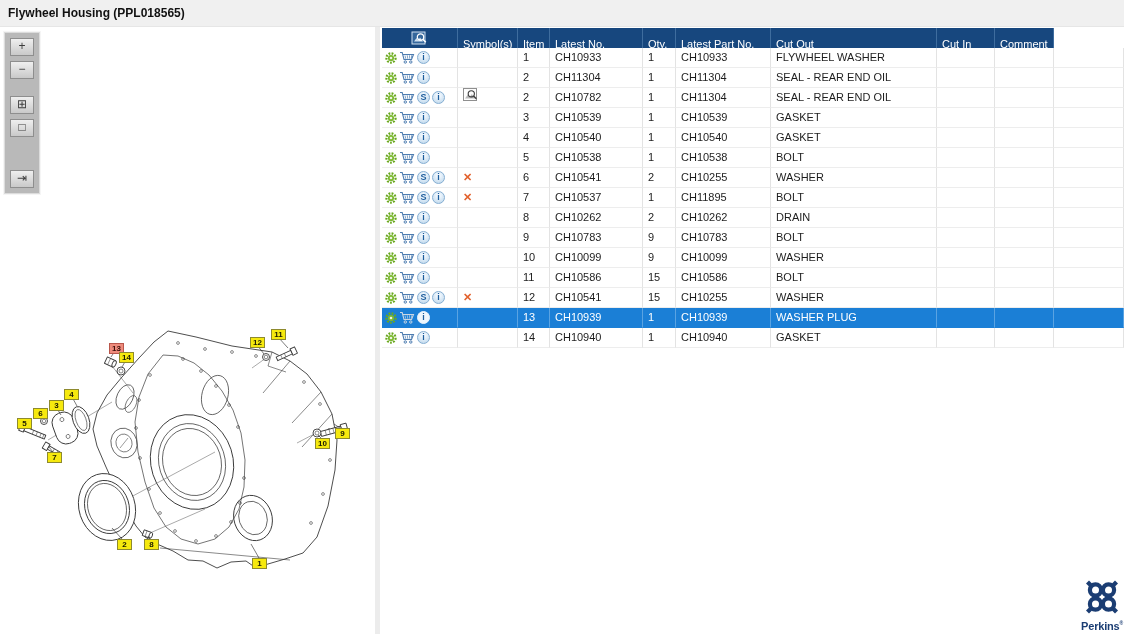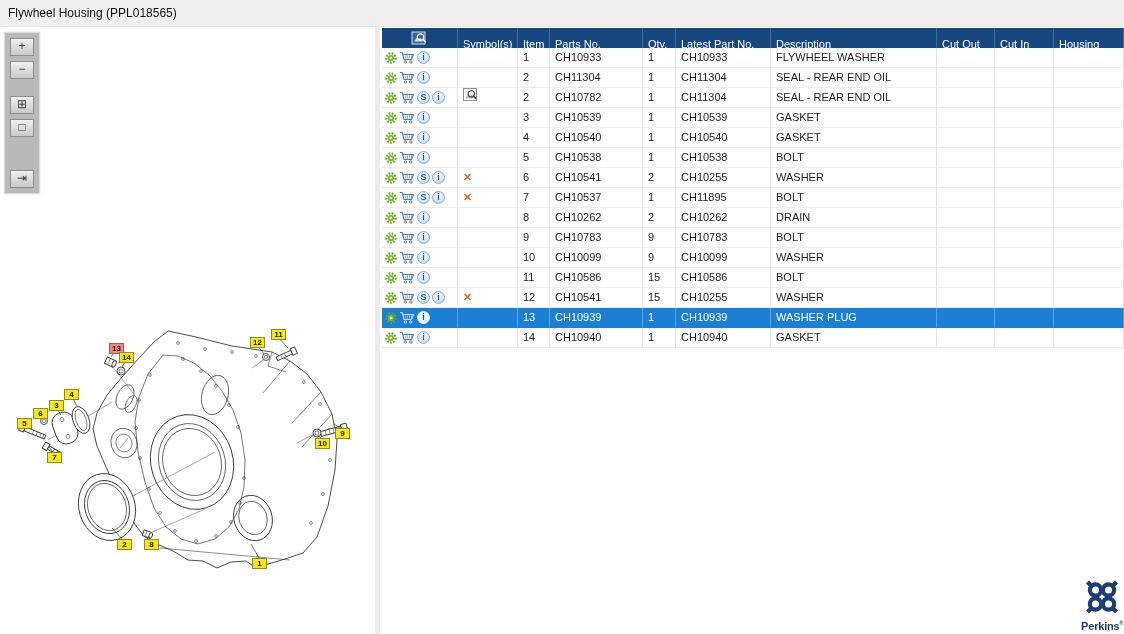--- a/index.html
+++ b/index.html
@@ -7,21 +7,21 @@
     width:1124px;height:634px;position:relative;overflow:hidden;
     background:#ffffff;font-family:"Liberation Sans",sans-serif;
     -webkit-font-smoothing:antialiased;
   }
   
   .titlebar{
     position:absolute;left:0;top:0;width:1124px;height:27px;
     background:#f0f0f0;border-bottom:1px solid #e6e6e6;box-sizing:border-box;
   }
   .titlebar .title{
-    position:absolute;left:8px;top:6px;font-size:12px;font-weight:normal;color:#111;
+    position:absolute;left:8px;top:6px;font-size:12px;font-weight:bold;color:#111;
   }
   
   .left-panel{position:absolute;left:0;top:27px;width:375px;height:607px;background:#fff;}
   .divider{position:absolute;left:375px;top:27px;width:5px;height:607px;background:#ececec;}
   
   .toolbar{
     position:absolute;left:4px;top:5px;width:36px;height:162px;
     background:#b9b9b9;border:1px solid #dcdcdc;outline:1px solid #f5f5f5;
     box-sizing:border-box;display:flex;flex-direction:column;align-items:center;padding-top:5px;
   }
@@ -277,27 +277,26 @@
       <div class="hcell center">
         <svg width="17" height="14" viewBox="0 0 17 14">
           <rect x="1" y="1" width="13" height="12" fill="#35679c" stroke="#cfe0ef"></rect>
           <path d="M3,10.5 L5.5,7 L7.3,9.2 L9,6.5 L12,10.5 Z" fill="#cfe0ef"></path>
           <circle cx="9.5" cy="6" r="3.2" fill="none" stroke="#fff" stroke-width="1.2"></circle>
           <line x1="11.9" y1="8.4" x2="14.8" y2="11.3" stroke="#fff" stroke-width="1.5"></line>
         </svg>
       </div>
       <div class="hcell">Symbol(s)</div>
       <div class="hcell">Item</div>
-      <div class="hcell">Parts No.</div>
+      <div class="hcell">Latest No.</div>
       <div class="hcell">Qty.</div>
       <div class="hcell">Latest Part No.</div>
-      <div class="hcell">Description</div>
       <div class="hcell">Cut Out</div>
       <div class="hcell">Cut In</div>
-      <div class="hcell">Housing</div>
+      <div class="hcell">Comment</div>
     </div>
   <div class="grid" id="table-body" style="grid-template-columns: 76px 60px 32px 93px 33px 95px 166px 58px 59px 70px;">
       <div style="display: contents;"><div class="cell icons">
           <span class="icon-btn">
             <svg width="12" height="12" viewBox="0 0 12 12">
               <circle cx="6" cy="6" r="4.6" fill="none" stroke="#6aa81f" stroke-width="2.2" stroke-dasharray="1.8 1.3"></circle>
               <circle cx="6" cy="6" r="3.1" fill="#7cb82f"></circle>
               <circle cx="6" cy="6" r="1.3" fill="#e9f4dd"></circle>
             </svg>
           </span>

